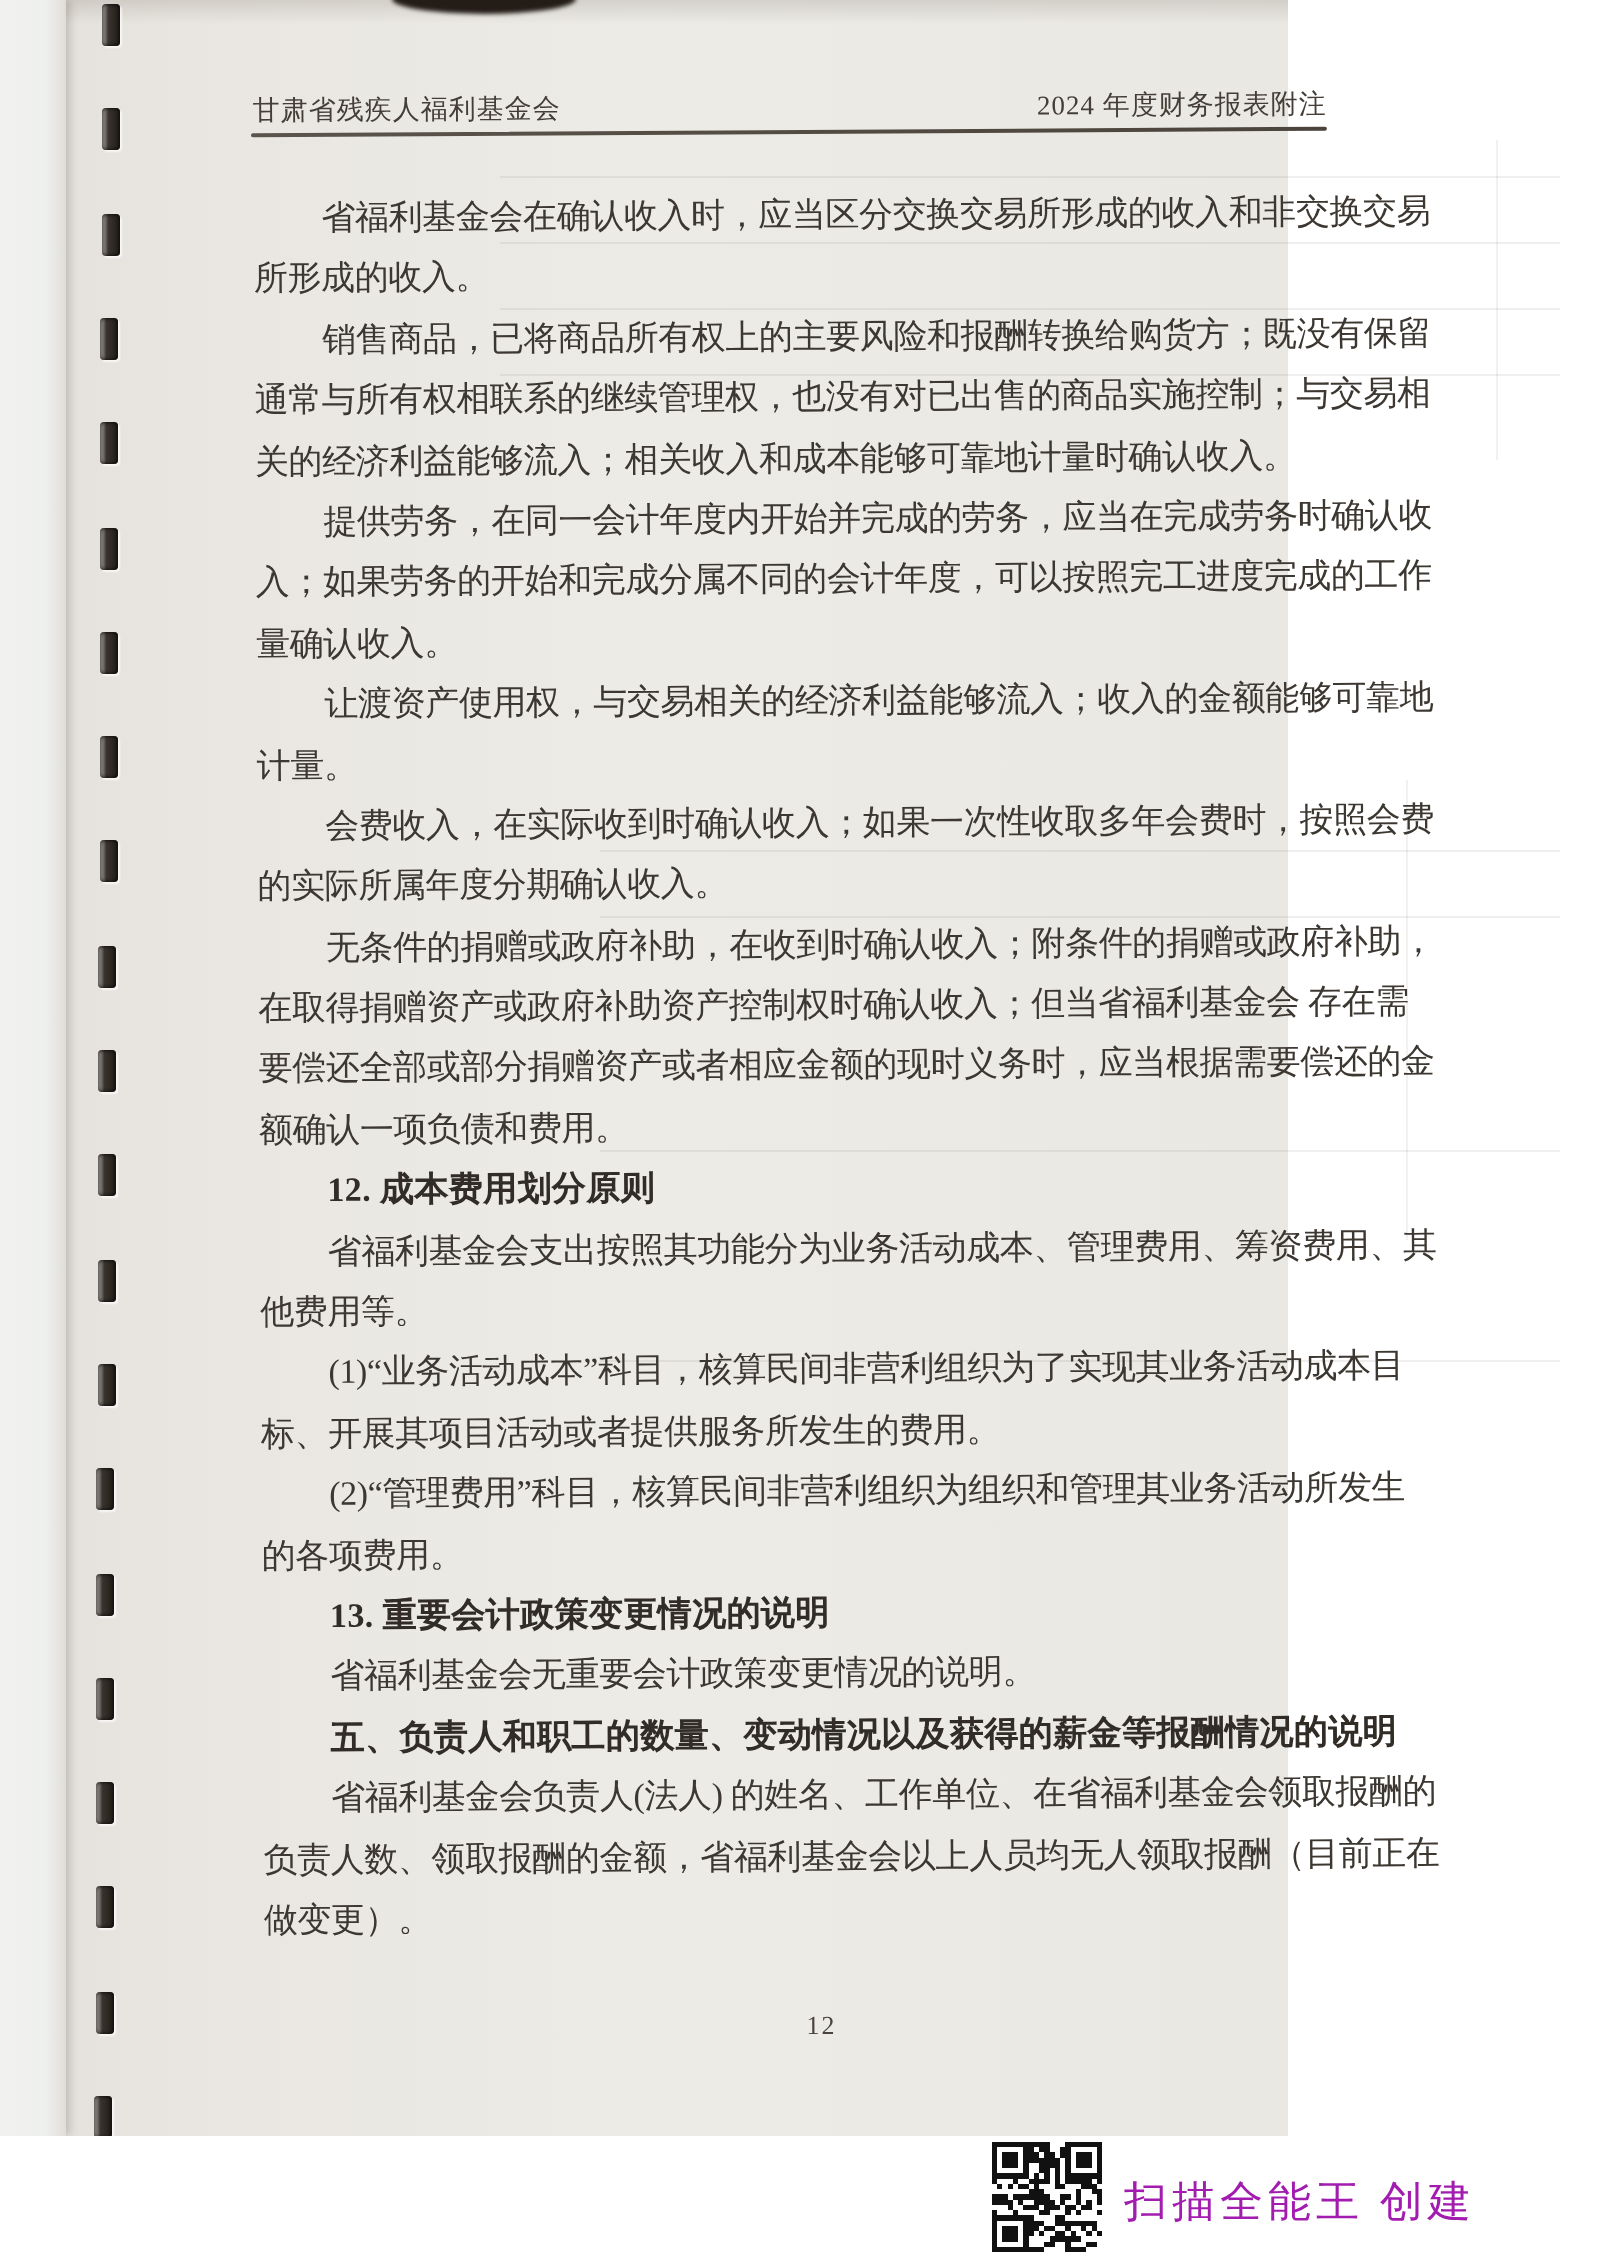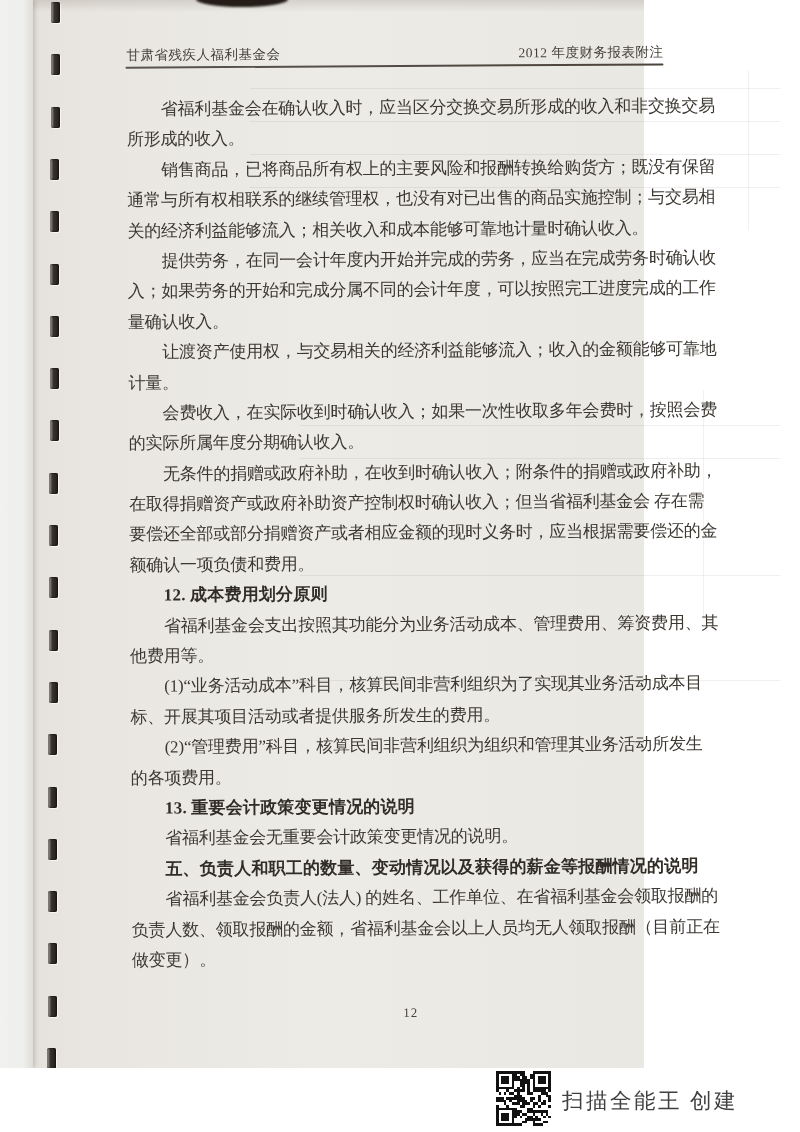--- a/index.html
+++ b/index.html
@@ -63,21 +63,21 @@
     position:absolute;left:129px;top:1005px;width:557px;
     text-align:center;font-size:13px;color:#4a443d;letter-spacing:1px;
   }
   
   #scan-footer{
     position:absolute;left:0;top:1068px;width:800px;height:64px;background:#ffffff;
   }
   #qr{position:absolute;left:496px;top:1071px;width:55px;height:55px;}
   #watermark{
     position:absolute;left:562px;top:1086px;height:30px;line-height:30px;
-    font-size:21.5px;color:#404040;letter-spacing:2.5px;
+    font-size:21.5px;color:#a21caf;letter-spacing:2.5px;
     font-family:"Liberation Serif","DejaVu Serif",serif;
   }
 </style>
 </head>
 <body>
 
 <div id="photo">
   <div id="left-margin"></div>
   <div id="holes">
       <div class="hole" style="left: 51px; top: 2px;"></div>
@@ -111,21 +111,21 @@
   <div class="ghost-h" style="left:300px;top:425px;width:480px;"></div>
   <div class="ghost-h" style="left:300px;top:458px;width:480px;"></div>
   <div class="ghost-h" style="left:300px;top:575px;width:480px;"></div>
   <div class="ghost-h" style="left:300px;top:680px;width:480px;"></div>
   <div class="ghost-v" style="left:703px;top:390px;height:230px;"></div>
   <div class="ghost-v" style="left:748px;top:70px;height:160px;"></div>
 
   <div id="page-content">
     <div id="header-row">
       <span>甘肃省残疾人福利基金会</span>
-      <span>2012 年度财务报表附注</span>
+      <span>2024 年度财务报表附注</span>
     </div>
     <div id="header-rule"></div>
 
     <div id="page-body">
         <div class="line indent">省福利基金会在确认收入时，应当区分交换交易所形成的收入和非交换交易</div>
         <div class="line">所形成的收入。</div>
         <div class="line indent">销售商品，已将商品所有权上的主要风险和报酬转换给购货方；既没有保留</div>
         <div class="line">通常与所有权相联系的继续管理权，也没有对已出售的商品实施控制；与交易相</div>
         <div class="line">关的经济利益能够流入；相关收入和成本能够可靠地计量时确认收入。</div>
         <div class="line indent">提供劳务，在同一会计年度内开始并完成的劳务，应当在完成劳务时确认收</div>

